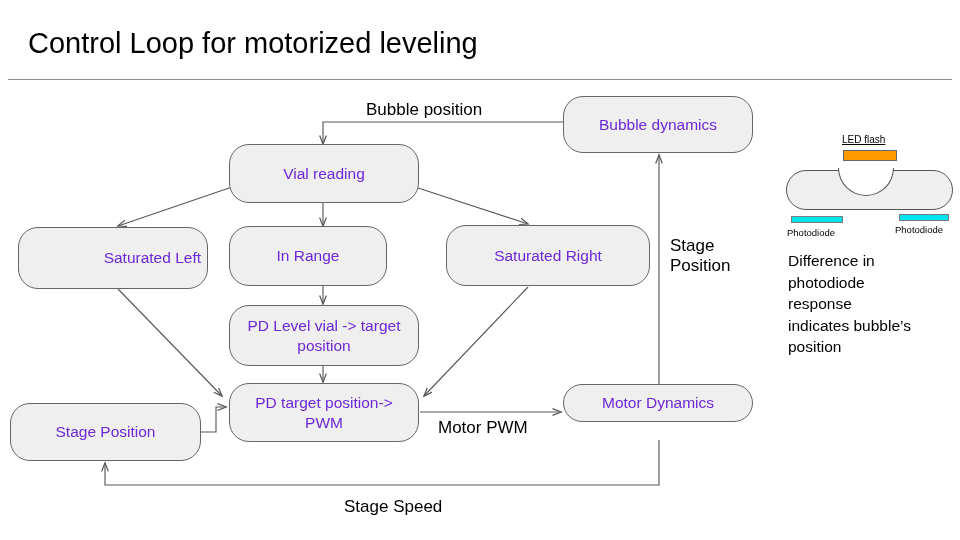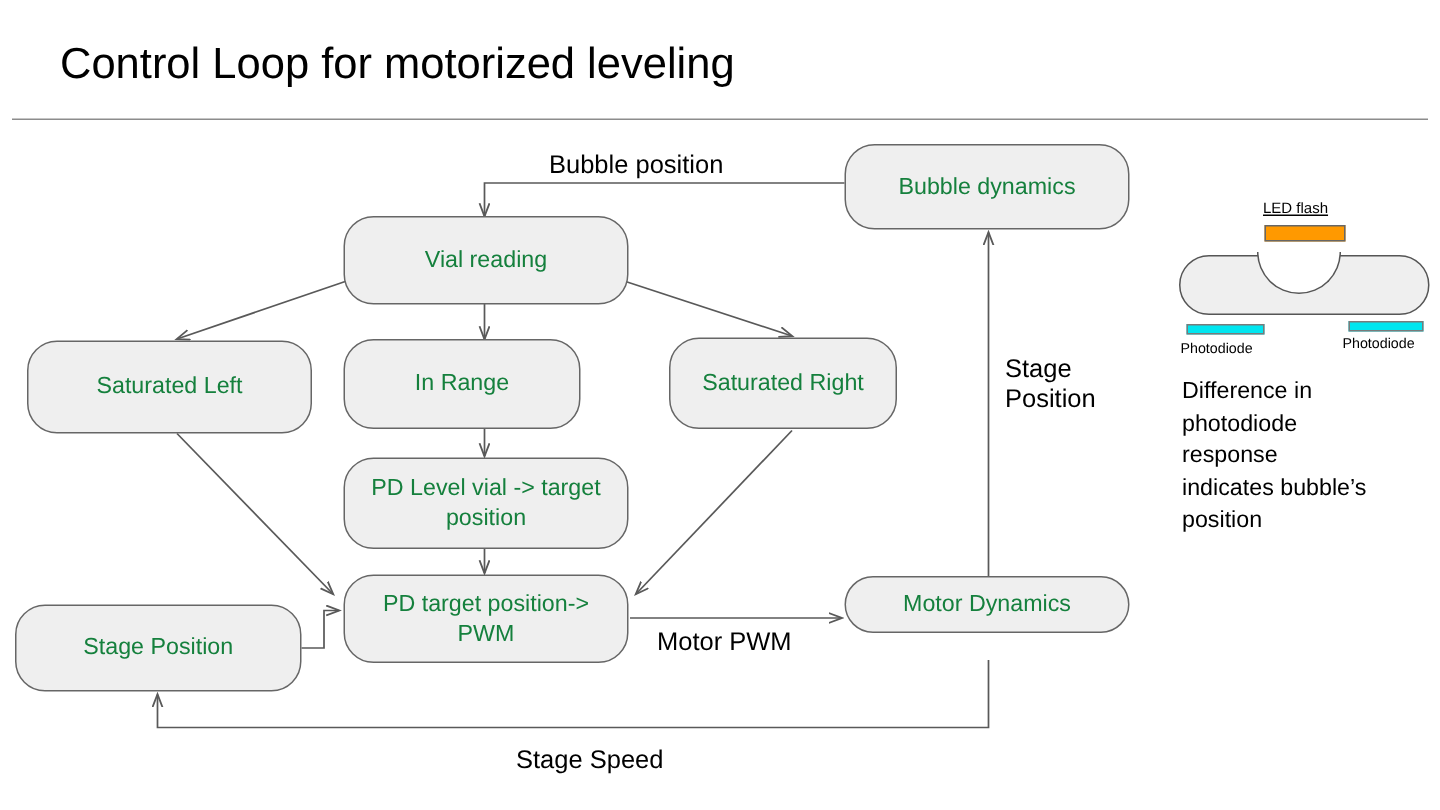--- a/index.html
+++ b/index.html
@@ -12,21 +12,21 @@
     height: 540px;
     overflow: hidden;
     font-family: "Liberation Sans", sans-serif;
     color: #000000;
     position: relative;
   }
 
   
   #slide-title {
     position: absolute;
-    left: 40px;
+    left: 28px;
     top: 26px;
     font-size: 29px;
     font-weight: 400;
     line-height: 34px;
     color: #000000;
     letter-spacing: 0px;
     white-space: nowrap;
   }
   #title-rule {
     position: absolute;
@@ -52,21 +52,21 @@
     box-sizing: border-box;
     background: #efefef;
     border: 1.2px solid #666666;
     border-radius: 20px;
     display: flex;
     align-items: center;
     justify-content: center;
     text-align: center;
     font-size: 15.5px;
     line-height: 20px;
-    color: #15803d;
+    color: #6d28d9;
     padding: 2px 6px;
   }
   .node span { display: block; }
 
   .edge-label {
     position: absolute;
     font-size: 17px;
     line-height: 20px;
     color: #000000;
     white-space: pre-line;
@@ -192,29 +192,29 @@
 </svg>
 
 <div class="node" style="left:563px; top:96px; width:190px; height:57px;">
   <span>Bubble dynamics</span>
 </div>
 
 <div class="node" style="left:229px; top:144px; width:190px; height:59px;">
   <span>Vial reading</span>
 </div>
 
-<div class="node" style="left:18px; top:227px; width:190px; height:62px;">
+<div class="node" style="left:18px; top:227px; width:190px; height:62px;justify-content:flex-end;">
   <span>Saturated Left</span>
 </div>
 
 <div class="node" style="left:229px; top:226px; width:158px; height:60px;">
   <span>In Range</span>
 </div>
 
-<div class="node" style="left:446px; top:225px; width:152px; height:61px;text-align:center;">
+<div class="node" style="left:446px; top:225px; width:204px; height:61px;text-align:center;">
   <span>Saturated Right</span>
 </div>
 
 <div class="node" style="left:229px; top:305px; width:190px; height:61px;">
   <span>PD Level vial -&gt;
 target position</span>
 </div>
 
 <div class="node" style="left:229px; top:383px; width:190px; height:59px;">
   <span>PD target position-&gt;

